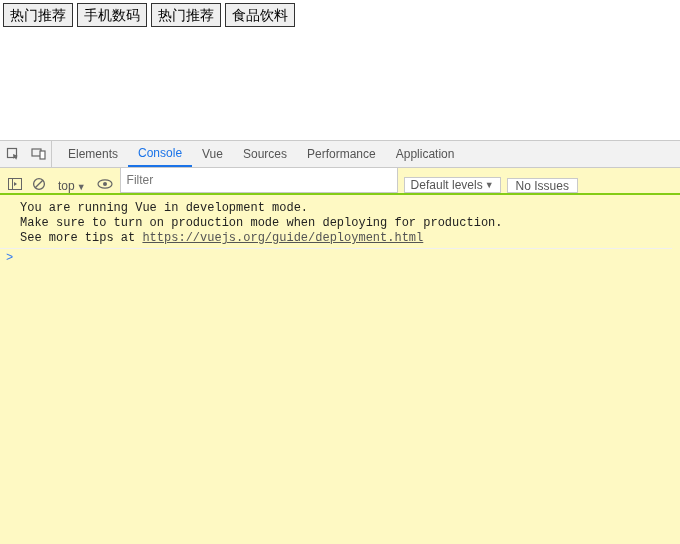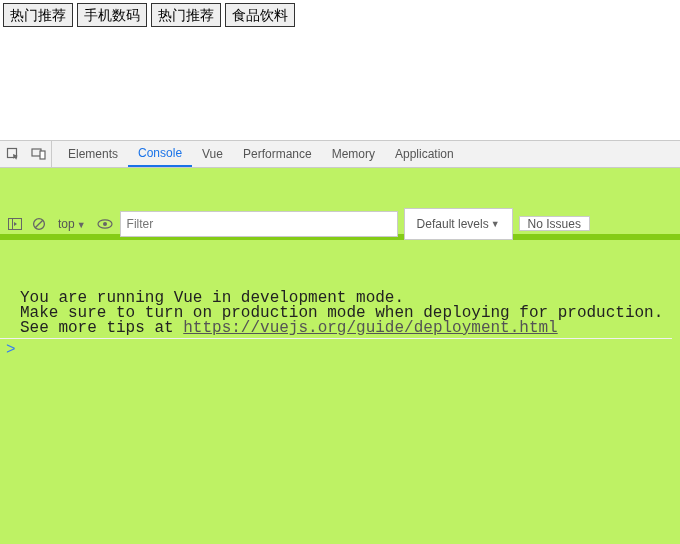--- a/index.html
+++ b/index.html
@@ -32,24 +32,23 @@
     cursor: pointer;
     font-family: Arial, sans-serif;
   }
 
   
   .devtools {
     position: absolute;
     top: 140px; left: 0;
     width: 680px; height: 404px;
     border-top: 1px solid #cacaca;
-    background: #bef264;
+    background: #fef9c3;
     display: flex;
     flex-direction: column;
-    gap: 45px;
   }
   .dev-tabbar {
     height: 27px;
     width: 680px;
     background: #f2f2f2;
     border-bottom: 1px solid #cacaca;
     display: flex;
     align-items: stretch;
     overflow: hidden;
     white-space: nowrap;
@@ -74,24 +73,24 @@
   }
   .dev-tab.active {
     color: #1a73e8;
     border-bottom: 2px solid #1a73e8;
   }
 
   
   .con-toolbar {
     height: 27px;
     display: flex;
-    align-items: center;
+    align-items: flex-end;
     gap: 6px;
     padding: 0 6px;
-    border-bottom: 6px solid #84cc16;
+    border-bottom: 2px solid #84cc16;
     font-size: 12px;
     color: #555;
   }
   .con-toolbar .tool-icon {
     width: 18px; height: 18px;
     display: flex; align-items: center; justify-content: center;
     cursor: pointer;
   }
   .ctx-select {
     padding: 0 4px;
@@ -100,42 +99,42 @@
   .filter-input {
     flex: 0 0 278px;
     height: 20px;
     border: 1px solid #cacaca;
     background: #fff;
     font-size: 12px;
     padding: 12px 6px;
     outline: none;
   }
   .levels-select {
-    height: 32px;
+    height: 16px;
     border: 1px solid #cacaca;
     background: #fff;
-    padding: 0 12px;
+    padding: 0 6px;
     display: flex;
     align-items: center;
     cursor: pointer;
   }
   .no-issues {
     height: 15px;
     border: 1px solid #cacaca;
     background: #fff;
     padding: 0 8px;
     display: flex; align-items: center;
     cursor: pointer;
   }
 
   
   .con-body {
     flex: 1;
     font-family: Menlo, Consolas, "Courier New", monospace;
-    font-size: 16px;
+    font-size: 12px;
     padding: 4px 8px 0 0;
     color: #222;
     overflow: hidden;
   }
   .con-msg {
     white-space: pre;
     padding: 2px 4px 2px 20px;
     line-height: 15px;
     border-bottom: 1px solid #f0f0f0;
   }
@@ -175,22 +174,22 @@
     </div>
     <div class="dev-iconcell sep">
       <svg width="16" height="14" viewBox="0 0 16 14">
         <rect x="1" y="2" width="9" height="7" fill="none" stroke="#666" stroke-width="1.2"></rect>
         <rect x="9" y="4" width="5" height="8" fill="#fff" stroke="#666" stroke-width="1.2"></rect>
       </svg>
     </div>
     <div class="dev-tab">Elements</div>
     <div class="dev-tab active">Console</div>
     <div class="dev-tab">Vue</div>
+    <div class="dev-tab">Sources</div>
     <div class="dev-tab">Performance</div>
-    <div class="dev-tab">Memory</div>
     <div class="dev-tab">Application</div>
   </div>
 
   <div class="con-toolbar">
     <div class="tool-icon">
       <svg width="14" height="12" viewBox="0 0 14 12">
         <rect x="0.5" y="0.5" width="13" height="11" fill="none" stroke="#666"></rect>
         <line x1="4.5" y1="0.5" x2="4.5" y2="11.5" stroke="#666"></line>
         <polygon points="6,4 6,8 9,6" fill="#666"></polygon>
       </svg>

